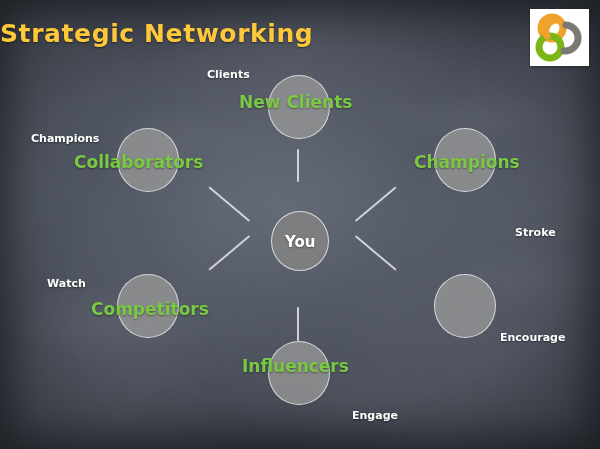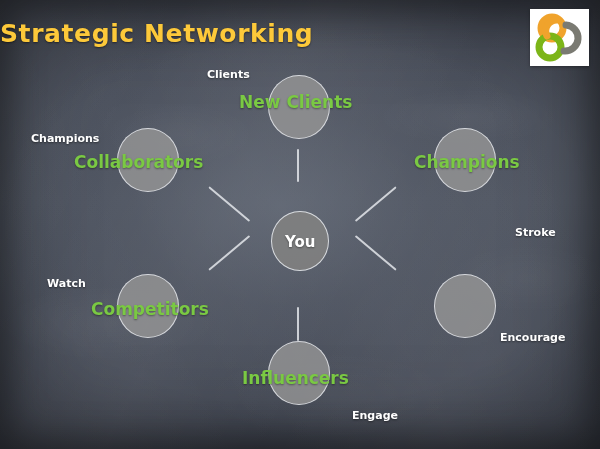--- a/index.html
+++ b/index.html
@@ -176,18 +176,18 @@
     <div class="vtext" style="left:31px; top:132px;">Champions</div>
 
     <div class="ntext" style="left:414px; top:152px;text-align:center;">Champions</div>
     <div class="vtext" style="left:515px; top:186px;margin-top:40px;">Stroke</div>
 
     <div class="ntext" style="left:91px; top:299px;">Competitors</div>
     <div class="vtext" style="left:47px; top:277px;">Watch</div>
 
     <div class="vtext" style="left:500px; top:331px;">Encourage</div>
 
-    <div class="ntext" style="left:242px; top:368px;">Influencers</div>
+    <div class="ntext" style="left:242px; top:356px;">Influencers</div>
     <div class="vtext" style="left:352px; top:409px;">Engage</div>
 
   </div>
 
 </div>
 
 </body></html>

